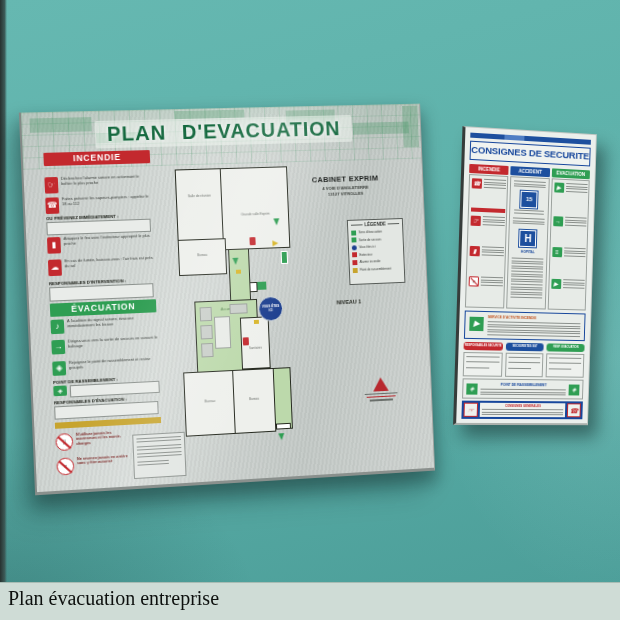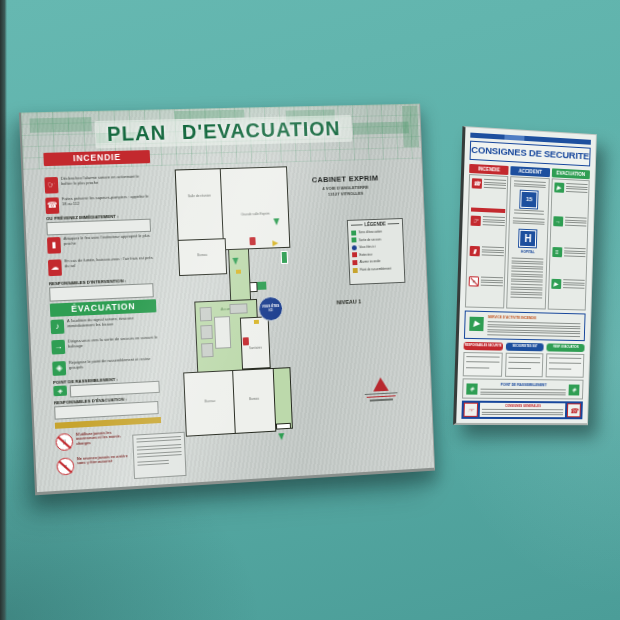--- a/index.html
+++ b/index.html
@@ -454,13 +454,16 @@
     <div class="botband">
       <i class="bic">☞</i>
       <div class="bcen">
         <div class="gtit">CONSIGNES GENERALES</div>
         <i class="tl" style="display:block;"></i>
       </div>
       <i class="bic">☎</i>
     </div>
   </div>
 
+  <div class="caption">
+    <span>Plan évacuation entreprise</span>
+  </div>
 </div>
 
 </body></html>

